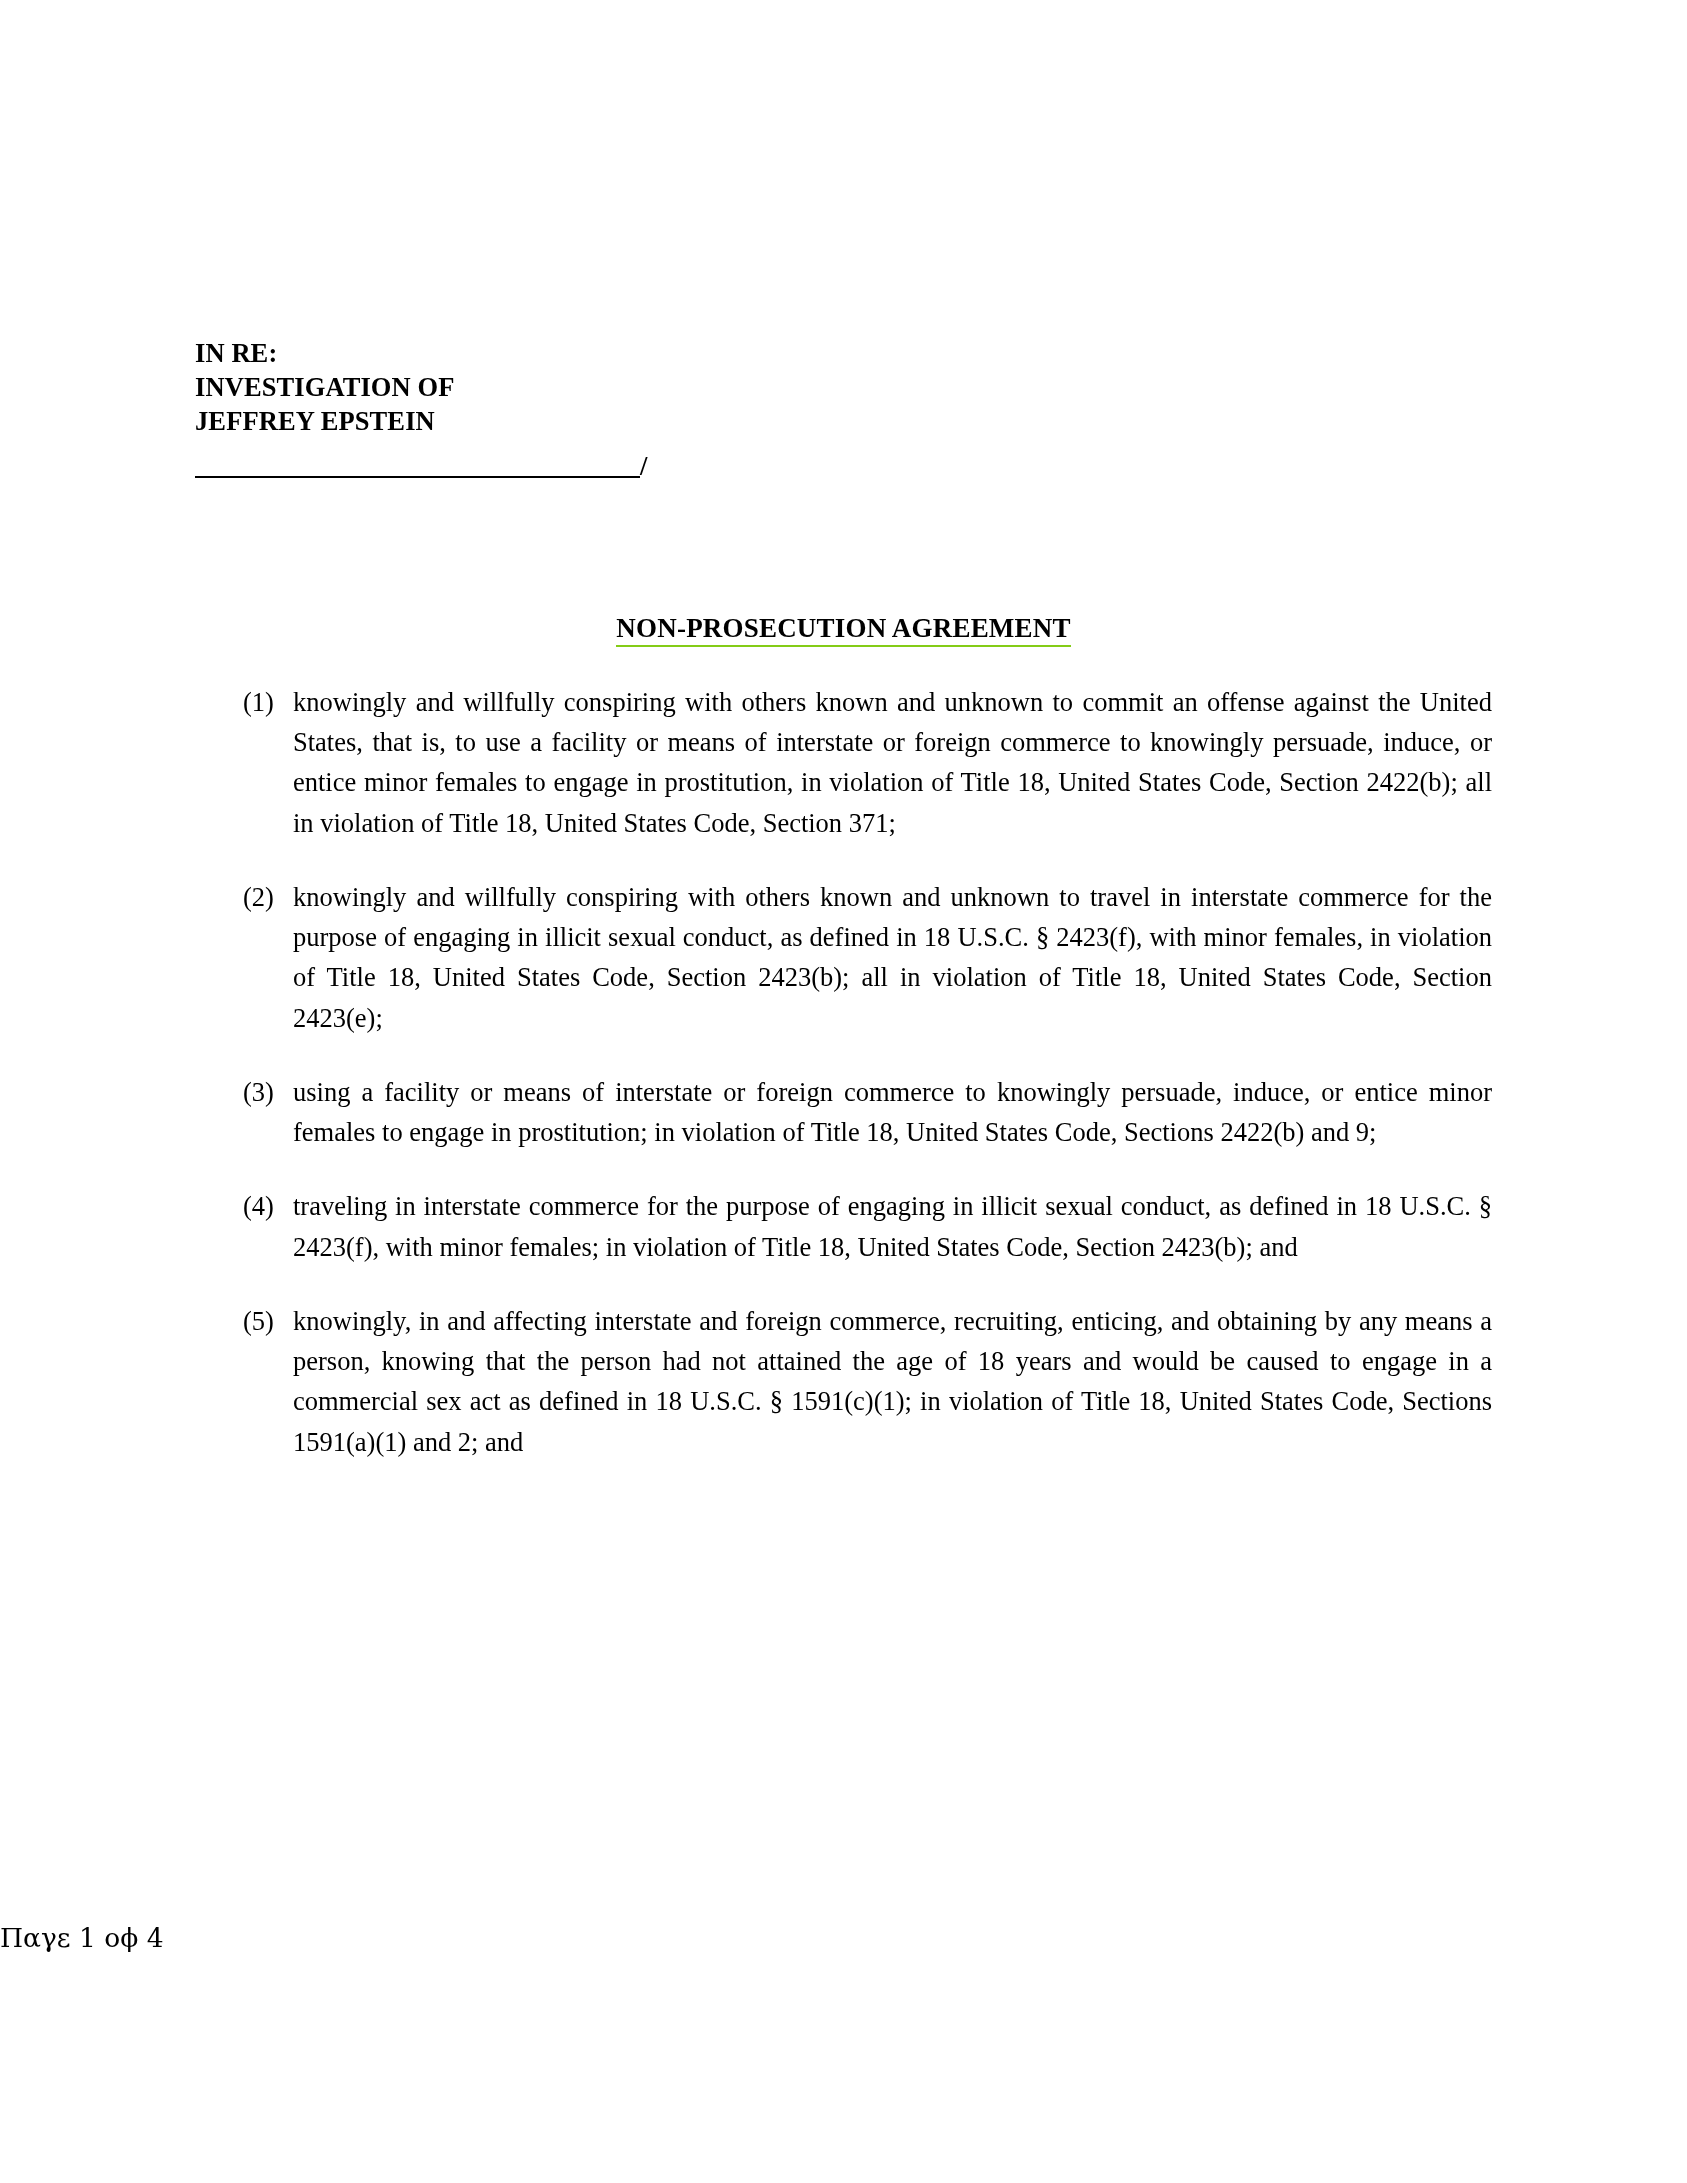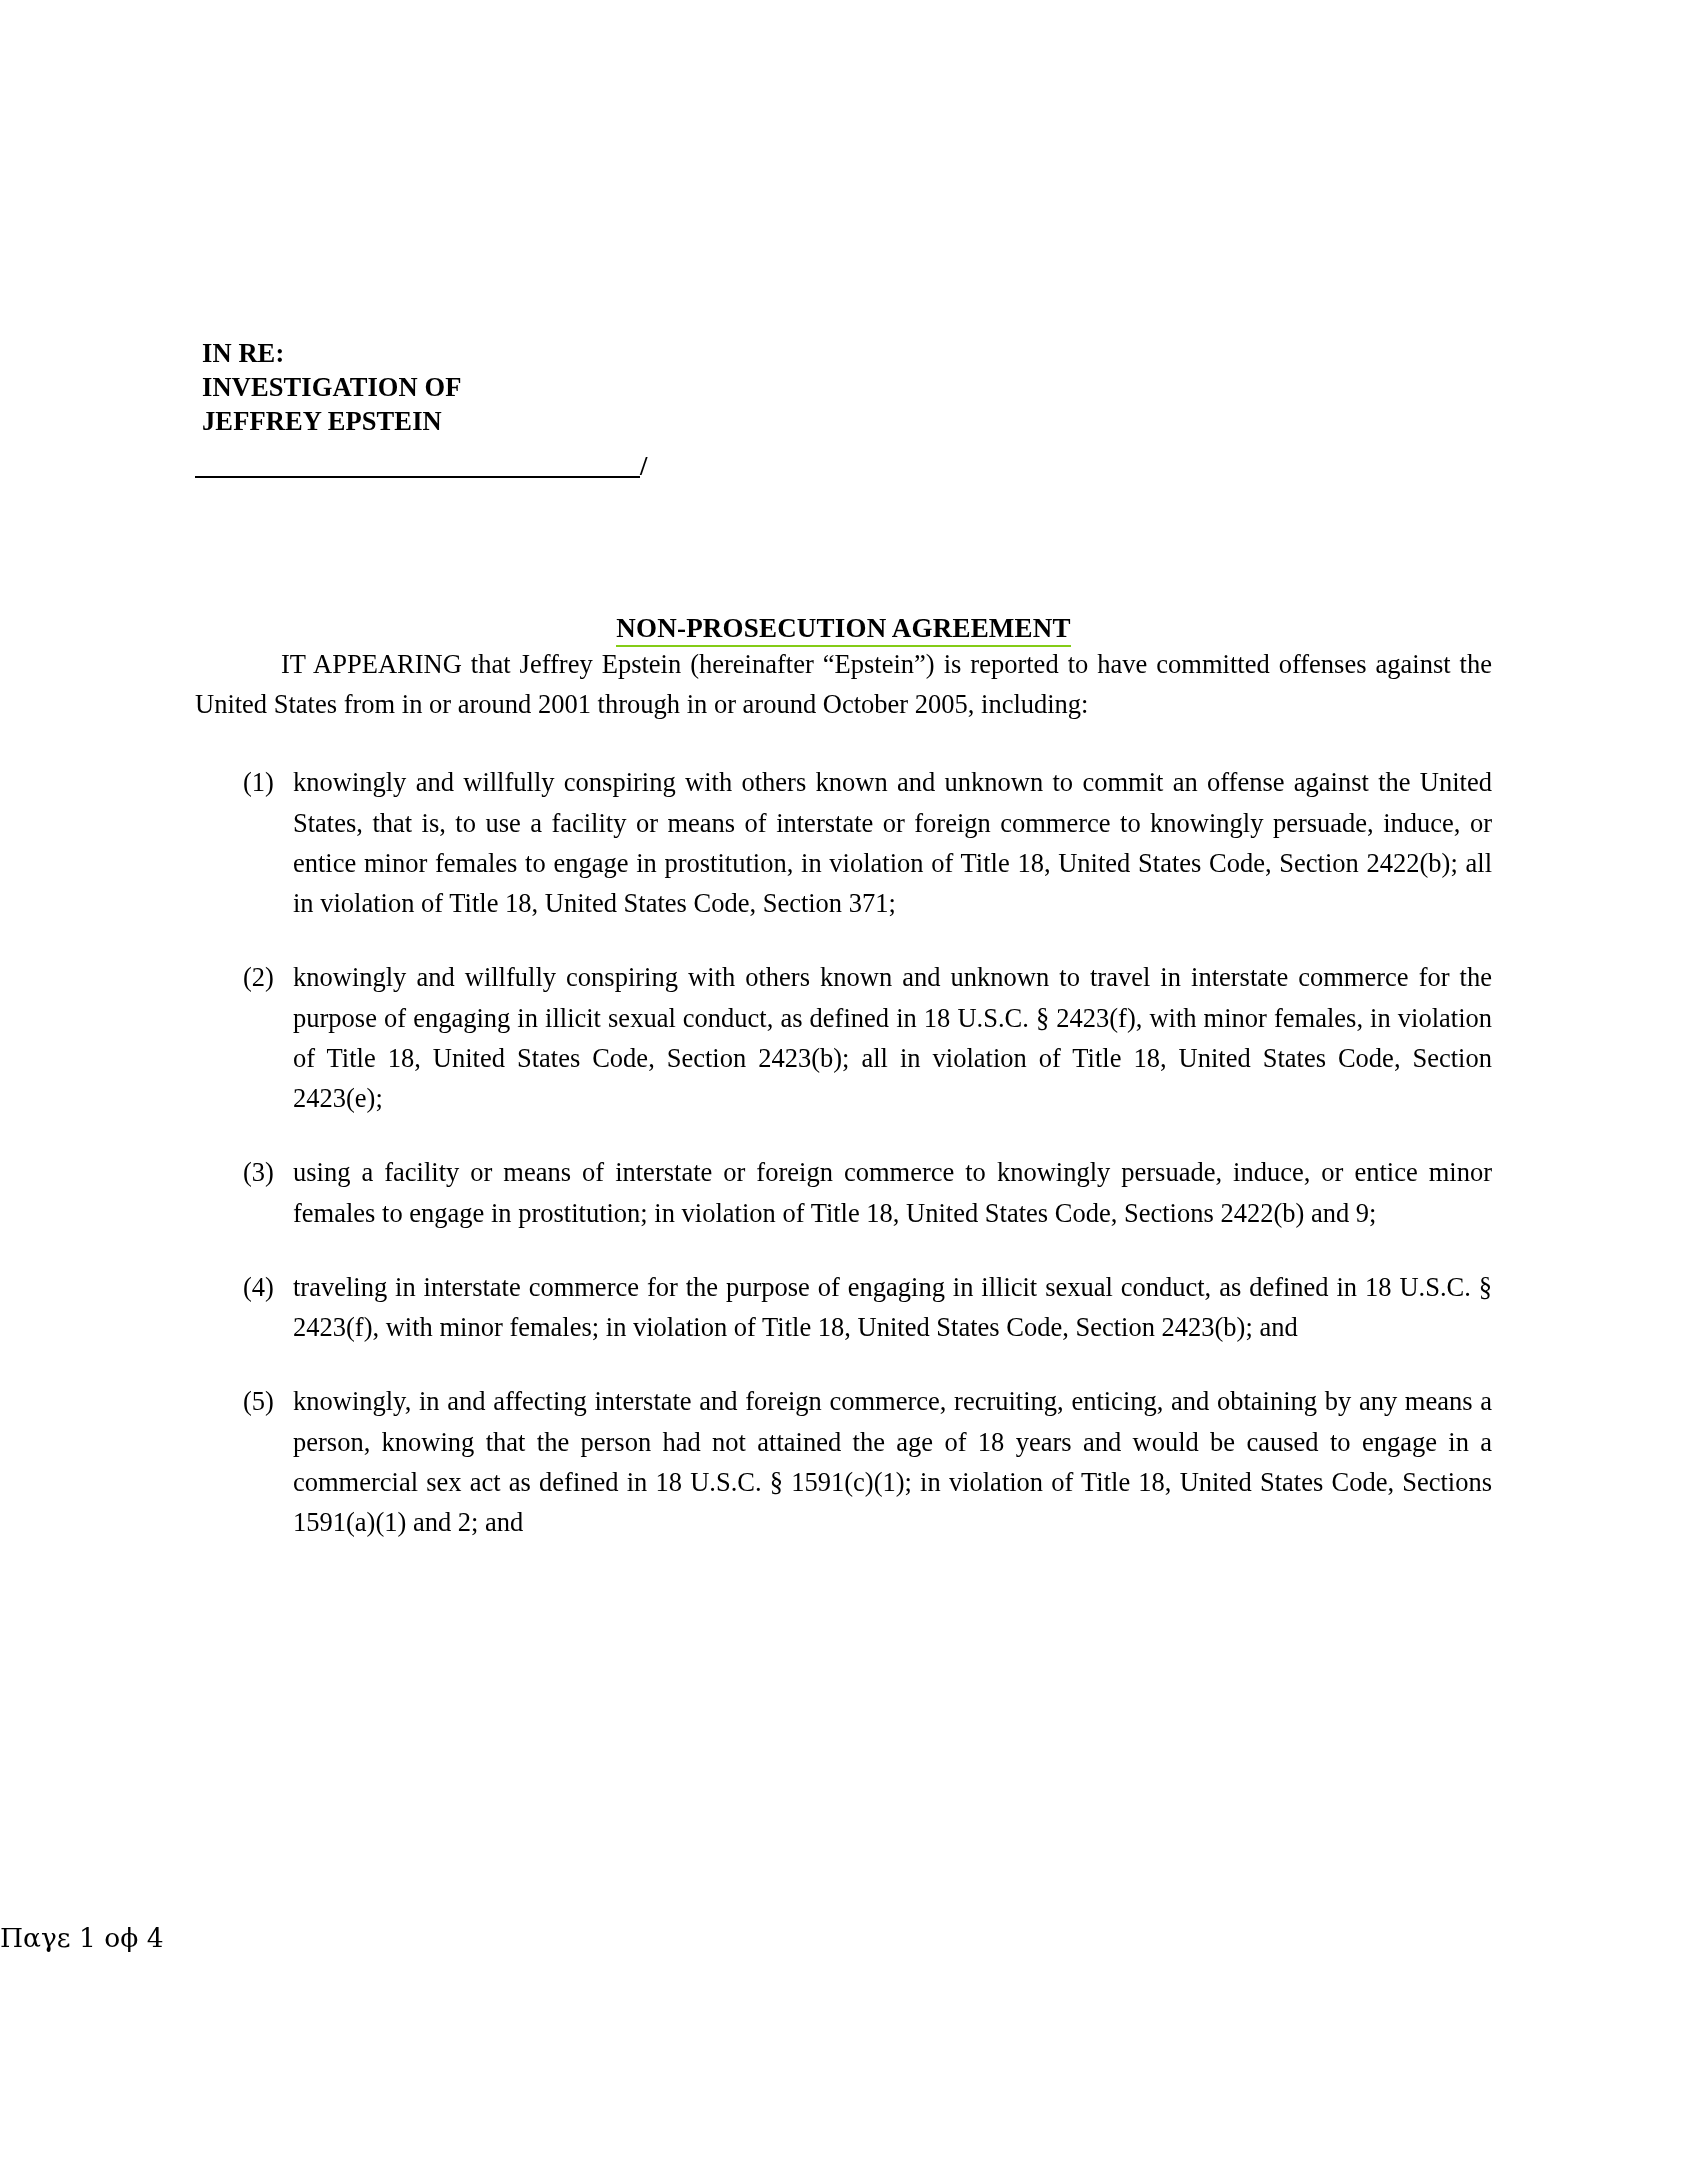--- a/index.html
+++ b/index.html
@@ -28,21 +28,20 @@
     width: 1297px;
   }
   .caption {
     font-size: 26.5px;
     font-weight: bold;
     line-height: 1.28;
     letter-spacing: 0.1px;
   }
   .caption div {
     white-space: pre;
-    margin-left: 7px;
   }
   .rule-line {
     margin-top: 17px;
     font-size: 26.5px;
     font-weight: bold;
     position: relative;
     height: 30px;
   }
   .rule-line .bar {
     display: inline-block;
@@ -127,21 +126,20 @@
     </div>
 
     <div class="rule-line">
       <span class="bar"></span><span class="slash">/</span>
     </div>
 
     <div class="title">
       <span>NON-PROSECUTION AGREEMENT</span>
     </div>
 
-    <p class="body-par first-par">IT APPEARING that Jeffrey Epstein (hereinafter “Epstein”) is reported to have committed offenses against the United States from in or around 2001 through in or around October 2005, including:</p>
 
     <div class="numbered-list">
 
       <div class="li-row">
         <div class="li-num">(1)</div>
         <div class="li-text">knowingly and willfully conspiring with others known and unknown to commit an offense against the United States, that is, to use a facility or means of interstate or foreign commerce to knowingly persuade, induce, or entice minor females to engage in prostitution, in violation of Title 18, United States Code, Section 2422(b); all in violation of Title 18, United States Code, Section 371;</div>
       </div>
 
       <div class="li-row">
         <div class="li-num">(2)</div>

